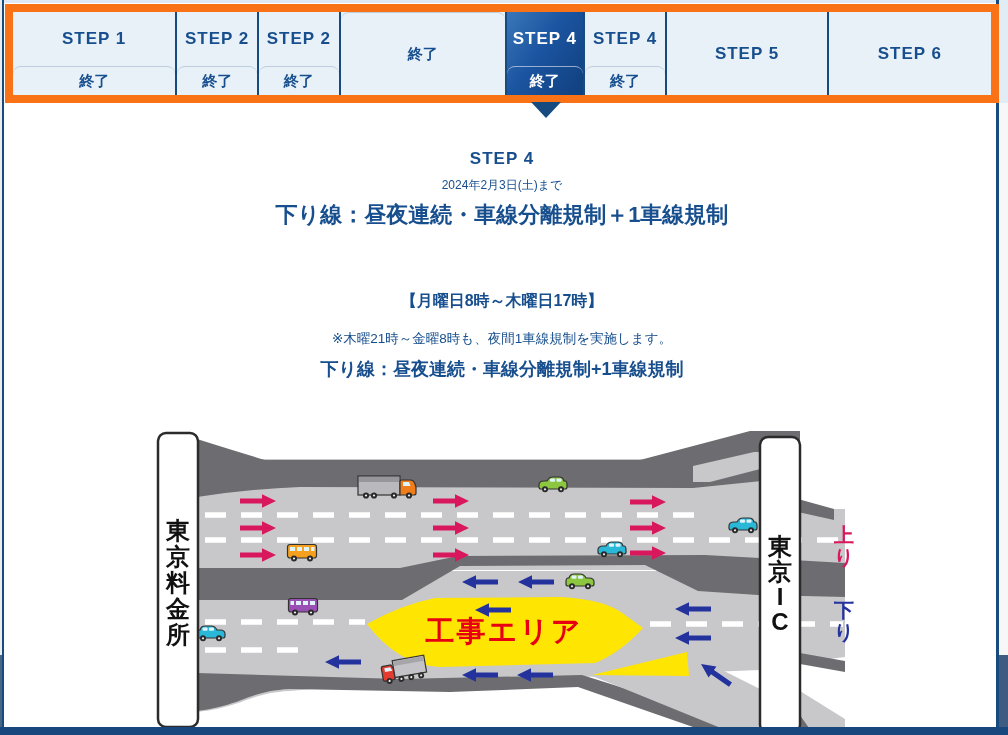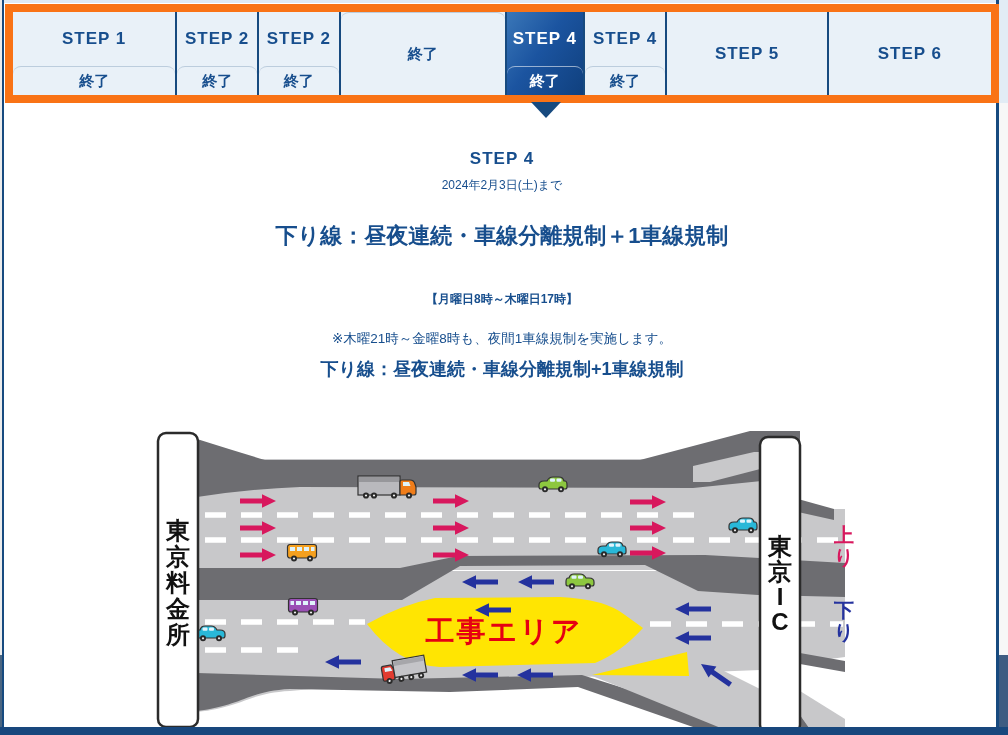--- a/index.html
+++ b/index.html
@@ -34,22 +34,22 @@
   .col.sel .lbl,.col.sel .st{color:#ffffff;}
   .col.sel .st{border-top:1px solid rgba(255,255,255,.55);}
   .pointer{position:absolute;left:531px;top:102px;width:0;height:0;z-index:5;
     border-left:15px solid transparent;border-right:15px solid transparent;
     border-top:16px solid #174a7f;}
 
   
   .t{position:absolute;left:0;width:1004px;text-align:center;color:#174e8d;}
   .step-title{top:149px;font-size:17px;font-weight:bold;letter-spacing:1px;}
   .period{top:177px;font-size:12px;}
-  .headline{top:221px;font-size:22px;font-weight:bold;}
-  .schedule{top:291px;font-size:12px;font-weight:bold;}
+  .headline{top:200px;font-size:22px;font-weight:bold;}
+  .schedule{top:291px;font-size:16px;font-weight:bold;}
   .note{top:330px;font-size:13.5px;}
   .diagram-title{top:357px;font-size:18px;font-weight:bold;}
 
   
   .roadmap{position:absolute;left:150px;top:425px;width:705px;height:310px;}
   .road-light{fill:#c8c8ca;}
   .road-dark{fill:#6d6d71;}
   .dash{stroke:#ffffff;stroke-width:5.5;fill:none;stroke-dasharray:21 15;}
   .arr-p{fill:#d8175d;}
   .arr-b{fill:#24329e;}

